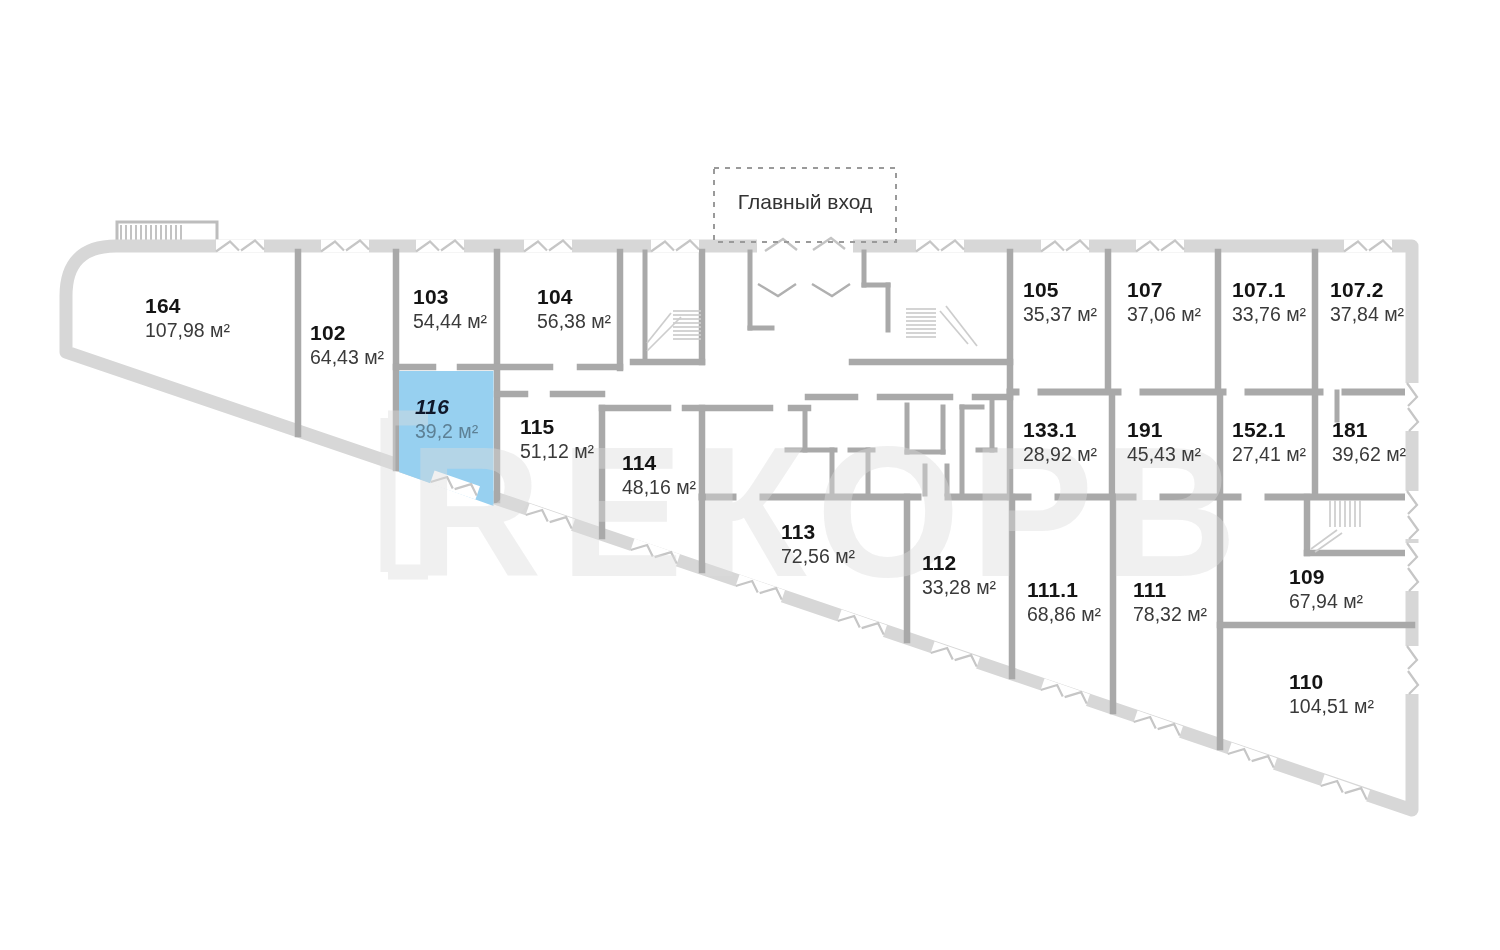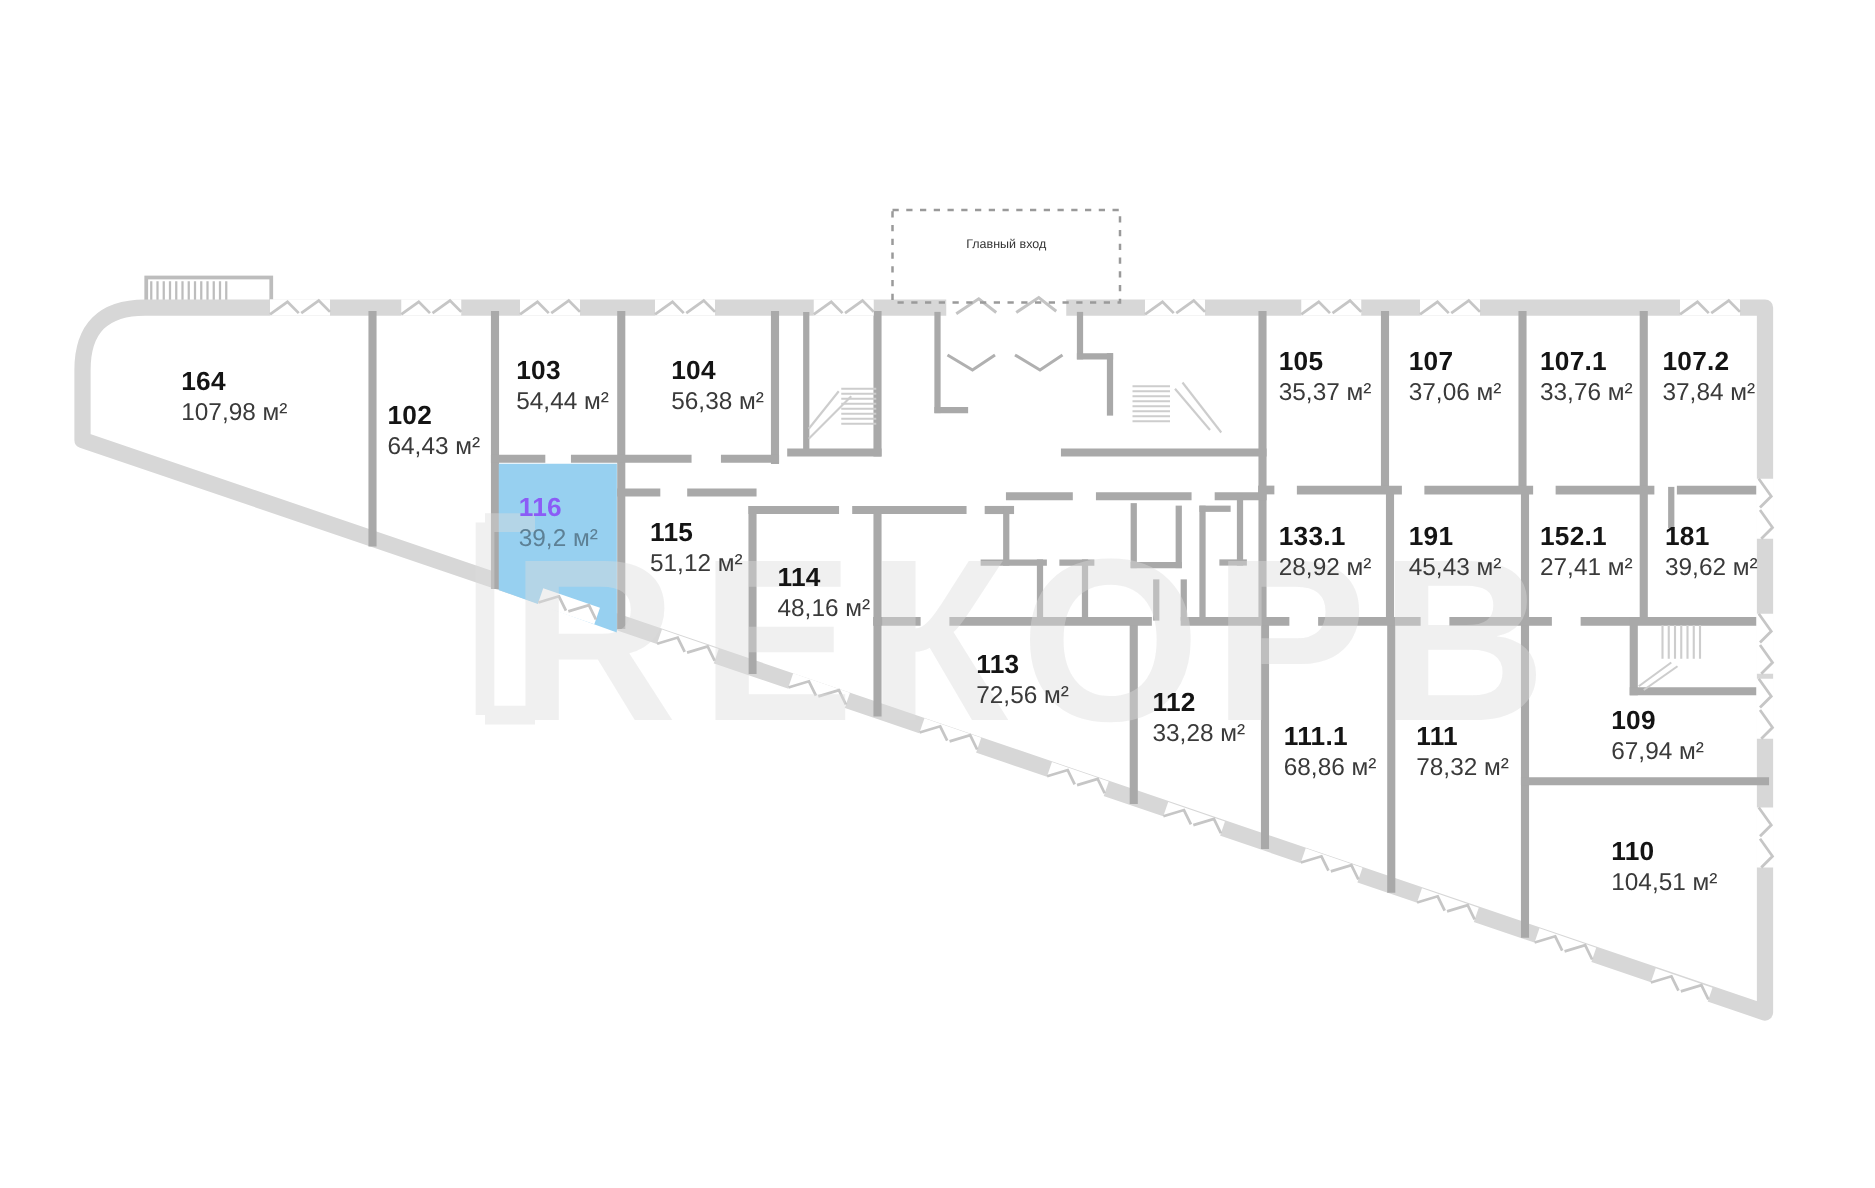--- a/index.html
+++ b/index.html
@@ -3,24 +3,24 @@
 <meta charset="utf-8">
 <style>
   html,body{margin:0;padding:0;background:#ffffff;}
   .stage{position:relative;width:1500px;height:950px;background:#fff;overflow:hidden;
          font-family:"Liberation Sans",sans-serif;}
   .plan-svg{position:absolute;left:0;top:0;}
   .labels{position:absolute;left:0;top:0;width:1500px;height:950px;pointer-events:none;}
   .ulabel{position:absolute;display:flex;flex-direction:column;gap:3px;white-space:nowrap;pointer-events:auto;cursor:pointer;}
   .uid{font-size:21px;font-weight:700;color:#141414;line-height:1.05;letter-spacing:.2px;}
   .uarea{font-size:19.5px;font-weight:400;color:#3a3a3a;line-height:1.05;}
-  .ulabel.hl .uid{color:#8b5cf6;}
+  .ulabel.hl .uid{color:#0f172a;font-style:italic;}
   .ulabel.hl .uarea{color:#5d8095;}
   .entrance-label{position:absolute;left:713px;top:190px;width:184px;text-align:center;
-    font-size:10px;color:#333;pointer-events:none;}
+    font-size:21px;color:#333;pointer-events:none;}
 </style>
 </head>
 <body>
 
 <div class="stage">
 
 <svg class="plan-svg" width="1500" height="950" viewBox="0 0 1500 950">
 
   <g stroke="#bdbdbd">
     <rect x="117" y="222" width="100" height="24" fill="#ffffff" stroke-width="3"></rect>

